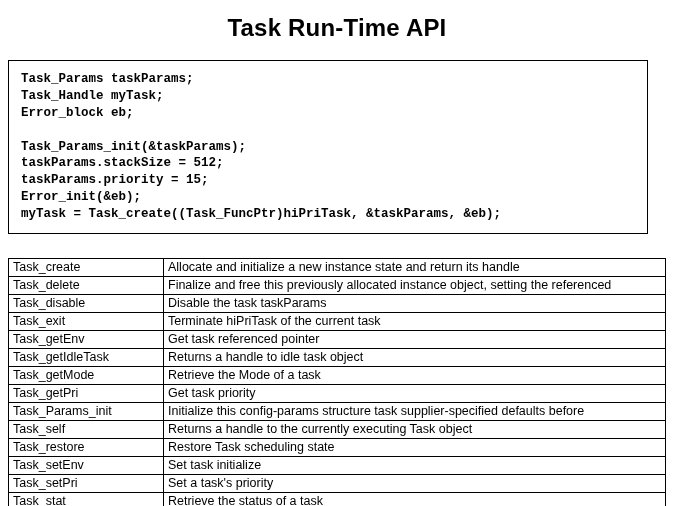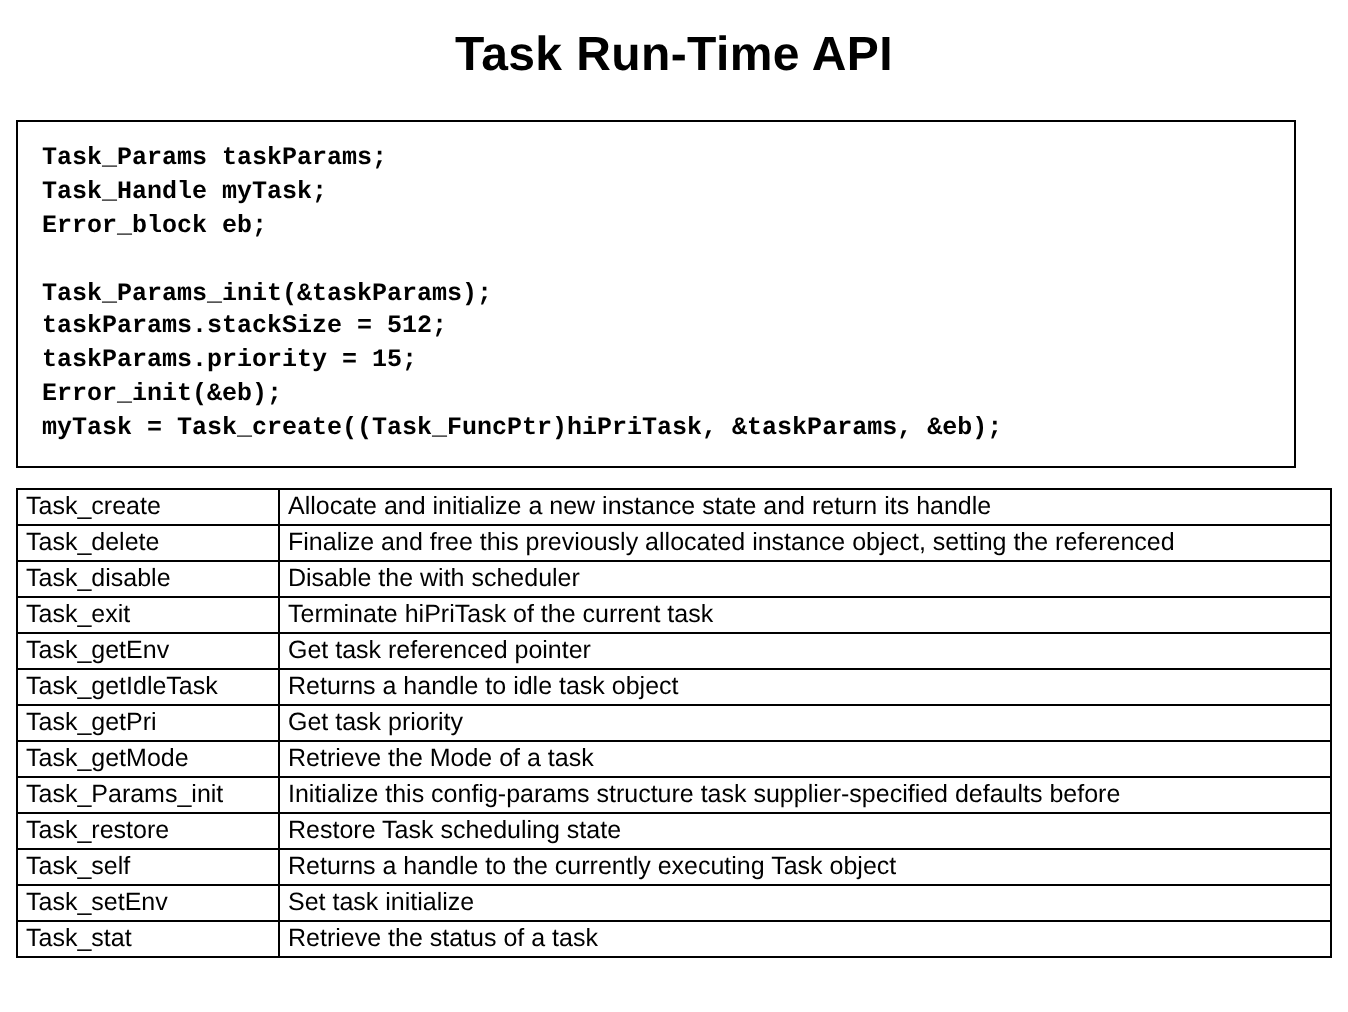--- a/index.html
+++ b/index.html
@@ -23,36 +23,36 @@
     letter-spacing: 0.2px;
   }
   .codebox {
     border: 1px solid #000;
     padding: 10px 10px 10px 12px;
     font-family: "Courier New", Courier, monospace;
     font-size: 12.5px;
     font-weight: bold;
     line-height: 1.35;
     white-space: pre;
-    margin-bottom: 10px;
+    margin-bottom: 24px;
     width: 640px;
   }
   table.api {
     border-collapse: collapse;
     width: 658px;
     font-size: 12.5px;
   }
   table.api td {
     border: 1px solid #000;
     padding: 1px 4px 1px 4px;
     vertical-align: top;
     line-height: 1.2;
   }
   table.api td.fn {
-    width: 131px;
+    width: 155px;
     white-space: nowrap;
   }
 </style>
 </head>
 <body>
 
 <div class="page">
   <div class="title">Task Run-Time API</div>
 
   <div class="codebox">Task_Params taskParams;
@@ -70,57 +70,61 @@
         <tr>
           <td class="fn">Task_create</td>
           <td>Allocate and initialize a new instance state and return its handle</td>
         </tr>
         <tr>
           <td class="fn">Task_delete</td>
           <td>Finalize and free this previously allocated instance object, setting the referenced</td>
         </tr>
         <tr>
           <td class="fn">Task_disable</td>
-          <td>Disable the with scheduler</td>
+          <td>Disable the task taskParams</td>
         </tr>
         <tr>
           <td class="fn">Task_exit</td>
           <td>Terminate hiPriTask of the current task</td>
         </tr>
         <tr>
           <td class="fn">Task_getEnv</td>
           <td>Get task referenced pointer</td>
         </tr>
         <tr>
           <td class="fn">Task_getIdleTask</td>
           <td>Returns a handle to idle task object</td>
         </tr>
         <tr>
+          <td class="fn">Task_getMode</td>
+          <td>Retrieve the Mode of a task</td>
+        </tr>
+        <tr>
           <td class="fn">Task_getPri</td>
           <td>Get task priority</td>
-        </tr>
-        <tr>
-          <td class="fn">Task_getMode</td>
-          <td>Retrieve the Mode of a task</td>
         </tr>
         <tr>
           <td class="fn">Task_Params_init</td>
           <td>Initialize this config-params structure task supplier-specified defaults before</td>
         </tr>
         <tr>
+          <td class="fn">Task_self</td>
+          <td>Returns a handle to the currently executing Task object</td>
+        </tr>
+        <tr>
           <td class="fn">Task_restore</td>
           <td>Restore Task scheduling state</td>
         </tr>
         <tr>
-          <td class="fn">Task_self</td>
-          <td>Returns a handle to the currently executing Task object</td>
+          <td class="fn">Task_setEnv</td>
+          <td>Set task initialize</td>
         </tr>
         <tr>
-          <td class="fn">Task_setEnv</td>
-          <td>Set task initialize</td>
+          <td class="fn">Task_setPri</td>
+          <td>Set a task's priority</td>
         </tr>
         <tr>
           <td class="fn">Task_stat</td>
           <td>Retrieve the status of a task</td>
         </tr>
       </tbody>
   </table>
 </div>
 
 </body></html>

